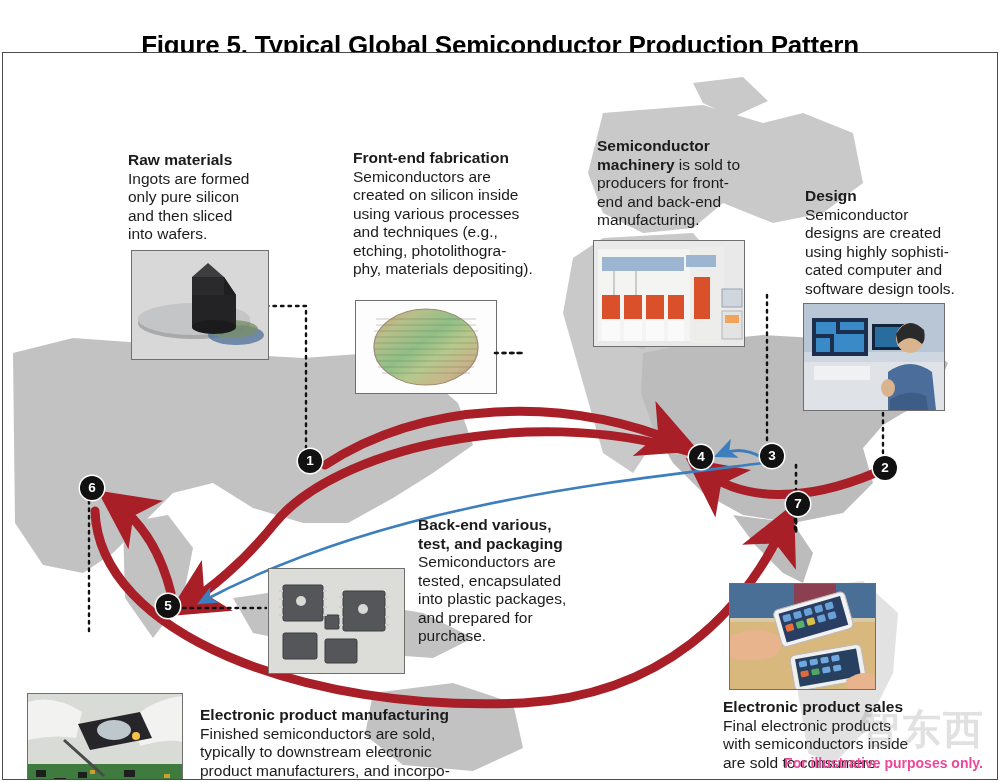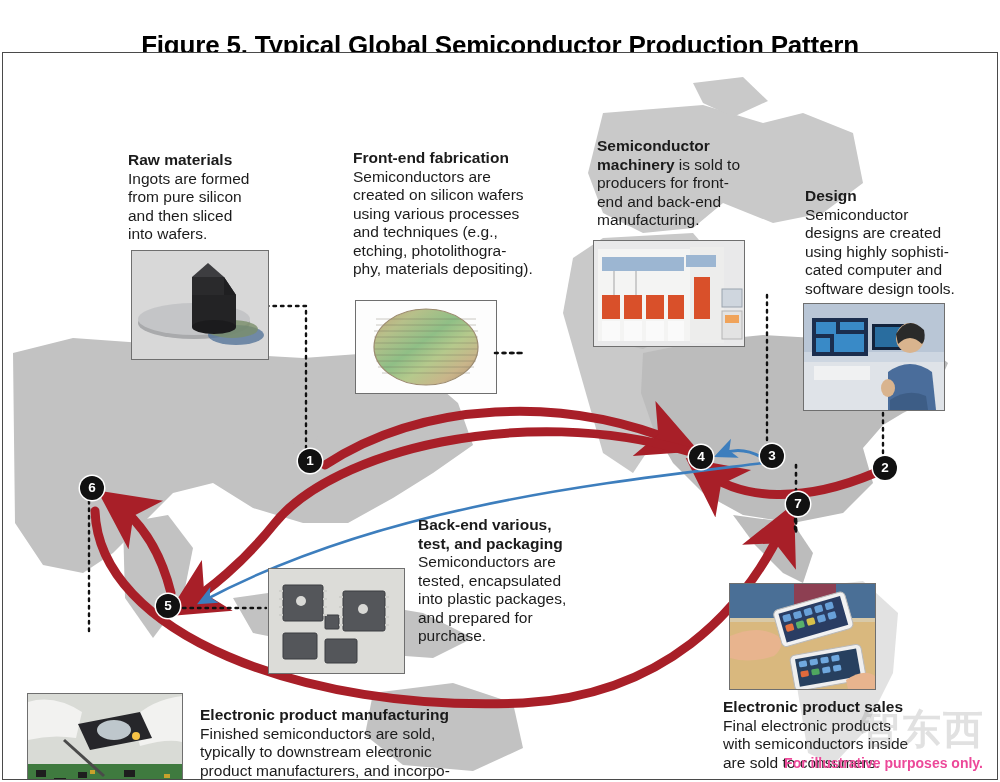--- a/index.html
+++ b/index.html
@@ -347,29 +347,29 @@
           </g>
         </g>
         <path d="M0,52 Q28,40 48,52 Q56,62 44,72 Q20,80 0,74 Z" fill="#e8b48e"></path>
         <path d="M116,96 Q134,84 145,92 L145,105 L118,105 Z" fill="#e8b48e"></path>
       </svg>
     </div>
 
     <div class="tblock" style="left:125px;top:98px;width:160px;">
       <div class="hd">Raw materials</div>
       <div>Ingots are formed</div>
-      <div>from pure silicon</div>
+      <div>only pure silicon</div>
       <div>and then sliced</div>
       <div>into wafers.</div>
     </div>
 
     <div class="tblock" style="left:350px;top:96px;width:215px;">
       <div class="hd">Front-end fabrication</div>
       <div>Semiconductors are</div>
-      <div>created on silicon wafers</div>
+      <div>created on silicon inside</div>
       <div>using various processes</div>
       <div>and techniques (e.g.,</div>
       <div>etching, photolithogra-</div>
       <div>phy, materials depositing).</div>
     </div>
 
     <div class="tblock" style="left:594px;top:84px;width:180px;">
       <div class="hd">Semiconductor</div>
       <div><b>machinery</b><span> is sold to</span></div>
       <div>producers for front-</div>

